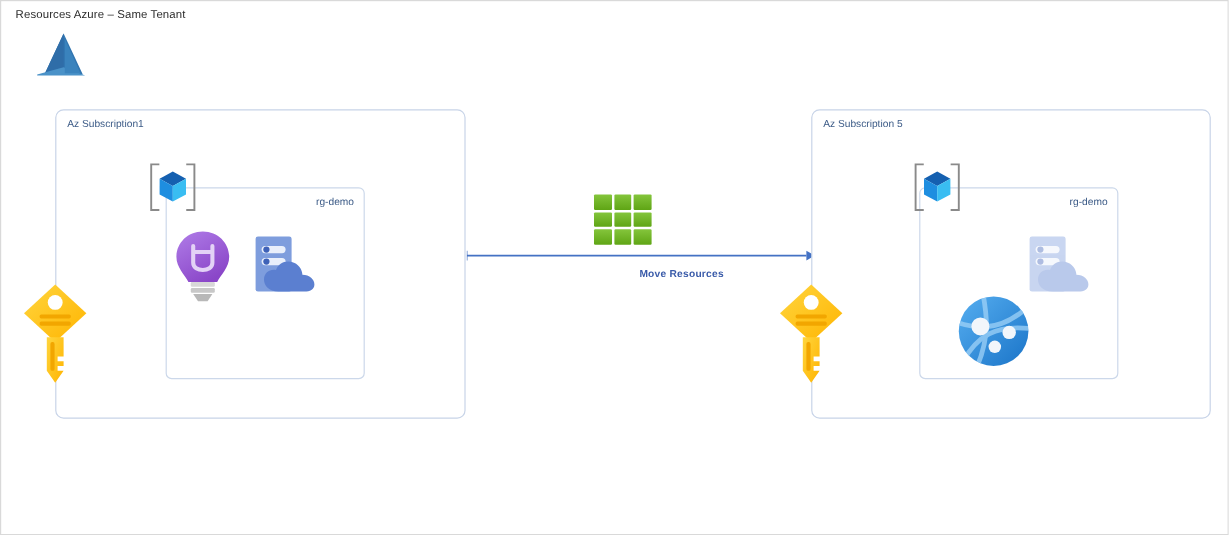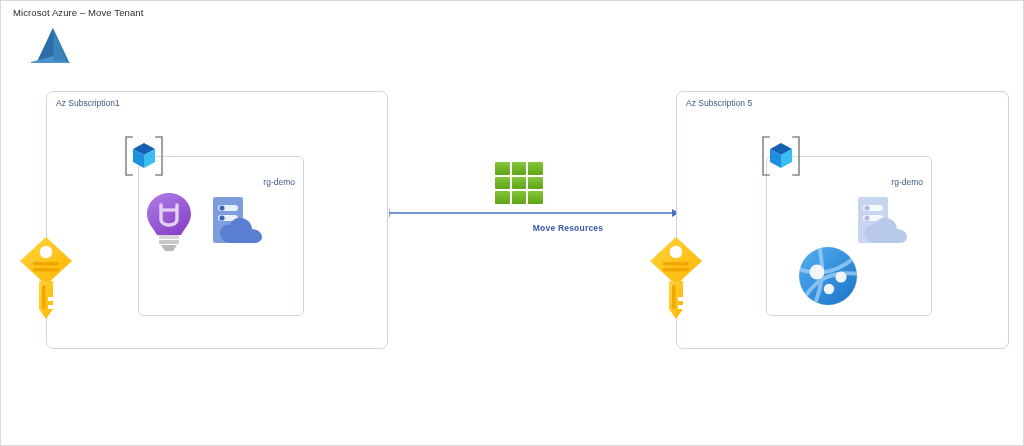--- a/index.html
+++ b/index.html
@@ -64,21 +64,21 @@
   .rg-box {
     position: absolute;
     border: 1px solid #ccd8ea;
     border-radius: 5px;
     background: #ffffff;
     box-sizing: border-box;
   }
   .rg-label {
     position: absolute;
     right: 8px;
-    top: 20px;
+    top: 6px;
     font-size: 8.5px;
     color: #3b5a86;
     white-space: nowrap;
   }
   #rg-left  { left: 137px; top: 155px; width: 166px; height: 160px; }
   #rg-right { left: 765px; top: 155px; width: 166px; height: 160px; }
 
   
   .rg-badge {
     position: absolute;
@@ -138,21 +138,21 @@
     color: #3a5ba9;
     letter-spacing: 0.2px;
     padding-left: 34px;
   }
 </style>
 </head>
 <body>
 
 <div id="canvas">
 
-  <div class="diagram-title">Microsot Azure – Move Tenant</div>
+  <div class="diagram-title">Resources Azure – Same Tenant</div>
 
   <div class="azure-logo">
     <svg viewBox="0 0 60 44" width="60" height="44" aria-hidden="true">
       <path d="M30 4 L46 38 L14 38 Z" fill="#3175b0"></path>
       <path d="M30 4 L30 38 L14 38 Z" fill="#2f6da8"></path>
       <path d="M8 38 L30 32 L48 39 L8 39 Z" fill="#4a92c8"></path>
       <path d="M22 22 L30 4 L30 30 Z" fill="#ffffff" opacity="0.0"></path>
       <path d="M30 6 L44 37 L31 37 L31 6 Z" fill="#3a83bd"></path>
     </svg>
   </div>

